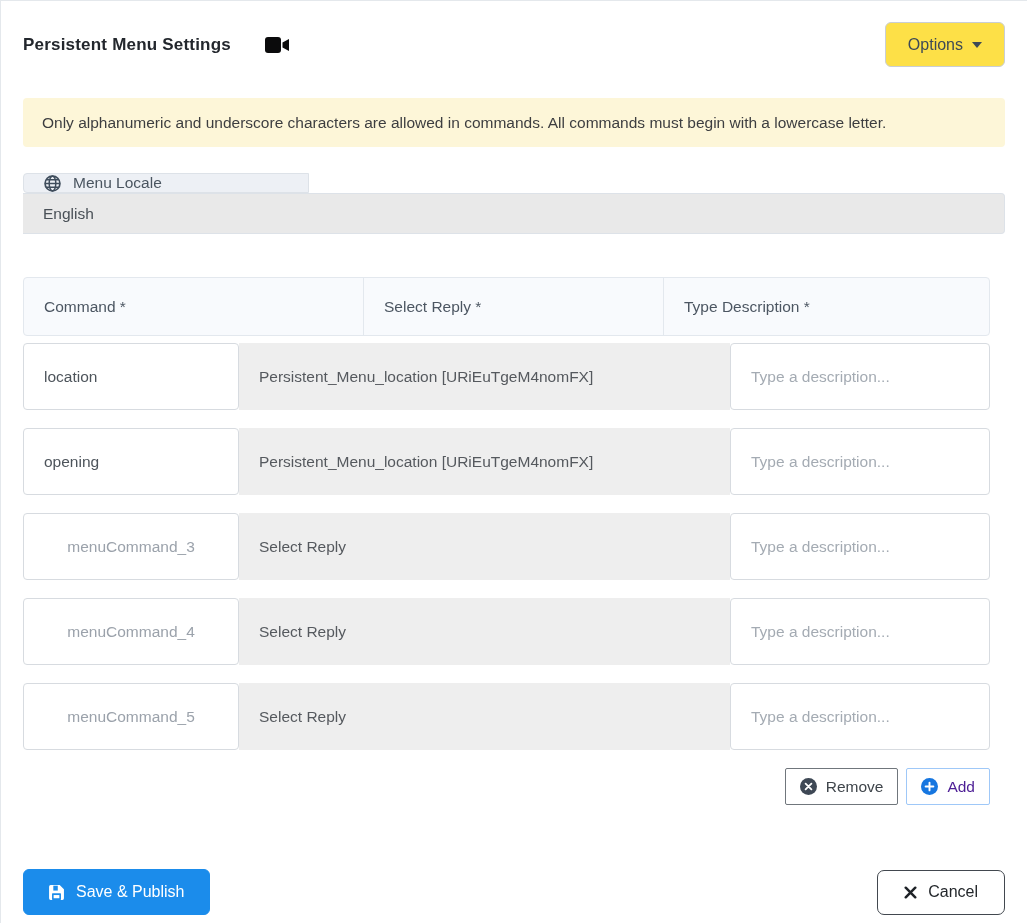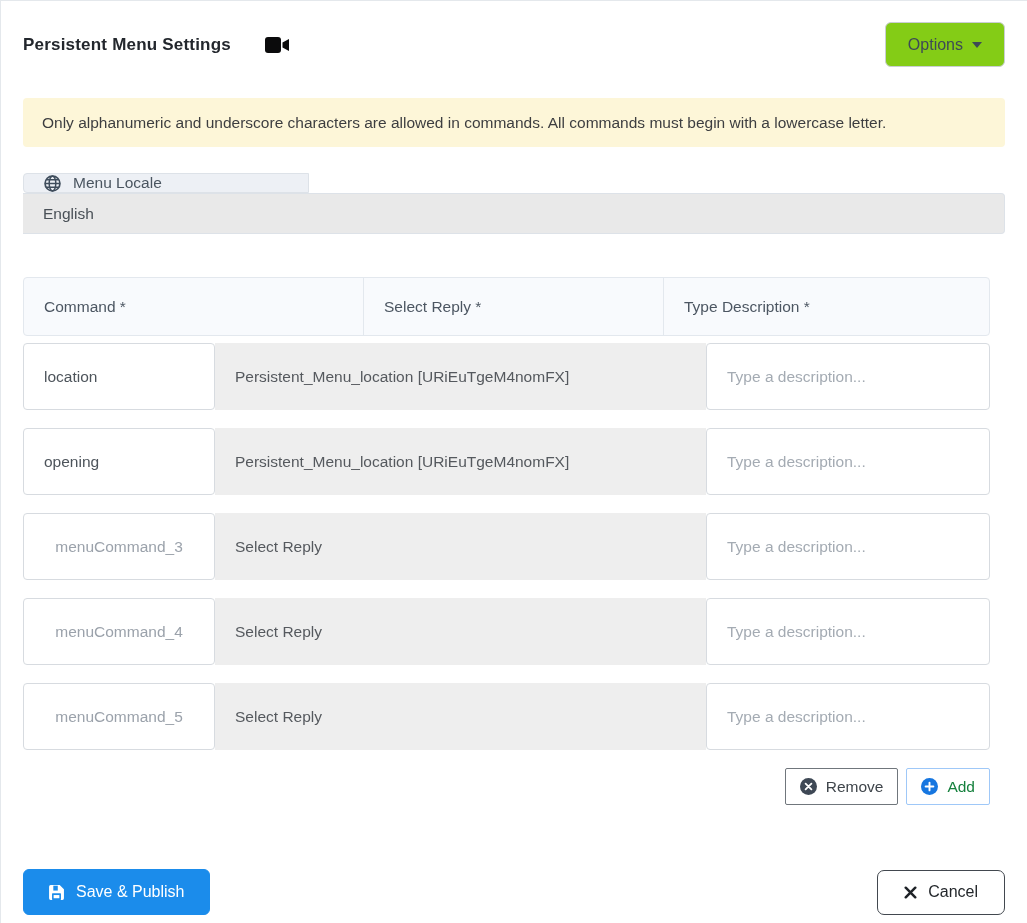--- a/index.html
+++ b/index.html
@@ -20,21 +20,21 @@
   .header-row {
     margin: 21px 22px 0 22px;
     height: 45px;
     display: flex; align-items: center; justify-content: space-between;
   }
   .title-wrap { display: flex; align-items: center; gap: 34px; }
   .page-title { font-size: 17px; font-weight: bold; color: #23272d; letter-spacing: .2px; }
   .options-btn {
     display: flex; align-items: center; gap: 9px;
     height: 45px; padding: 0 22px;
-    background: #84cc16; border: 1px solid #c9ced4; border-radius: 6px;
+    background: #fde047; border: 1px solid #c9ced4; border-radius: 6px;
     font-family: inherit; font-size: 16px; color: #3e4a56; cursor: pointer;
   }
   
   .alert {
     margin: 31px 22px 0 22px;
     height: 49px; padding: 0 19px;
     display: flex; align-items: center;
     background: #fdf6d8; border-radius: 4px;
     font-size: 15.5px; color: #3d3e40;
   }
@@ -64,21 +64,21 @@
     display: flex; align-items: center; padding: 0 20px;
     font-size: 15.5px; color: #4c5662;
   }
   .grid-header .hcell:nth-child(1){ width: 340px; border-right: 1px solid #e3e8ee; }
   .grid-header .hcell:nth-child(2){ width: 300px; border-right: 1px solid #e3e8ee; }
   .grid-header .hcell:nth-child(3){ flex: 1; }
   
   #rows { margin: 7px 37px 0 22px; }
   .menu-row { display: flex; height: 67px; margin-bottom: 18px; }
   .menu-row .cmd {
-    width: 192px; height: 67px; padding: 0 20px;
+    width: 216px; height: 67px; padding: 0 20px;
     border: 1px solid #d7dbe0; border-radius: 4px;
     font-family: inherit; font-size: 15.5px; color: #4d545b;
     outline: none; background: #fff;
   }
   .menu-row .cmd.muted { color: #9ba2ab; text-align: center; }
   .menu-row .reply {
     width: 491px; display: flex; align-items: center; padding: 0 20px;
     background: #eeeeee; font-size: 15.5px; color: #55595e; cursor: pointer;
   }
   .menu-row .desc {
@@ -93,21 +93,21 @@
     margin: 7px 37px 0 22px; height: 37px;
     display: flex; justify-content: flex-end; gap: 8px;
   }
   .row-actions button {
     display: flex; align-items: center; gap: 9px;
     height: 37px; padding: 0 14px;
     background: #fff; border-radius: 2px;
     font-family: inherit; font-size: 15.5px; cursor: pointer;
   }
   .btn-remove { border: 1px solid #70767c; color: #3f454b; }
-  .btn-add { border: 1px solid #9fc8f8; color: #15803d; }
+  .btn-add { border: 1px solid #9fc8f8; color: #4c1d95; }
   
   .footer {
     margin: 64px 22px 0 22px; height: 46px;
     display: flex; align-items: center; justify-content: space-between; gap: 8px;
   }
   .btn-save {
     display: flex; align-items: center; gap: 11px;
     height: 46px; padding: 0 24px;
     background: #1b8ceb; border: 1px solid #1b8ceb; border-radius: 6px;
     font-family: inherit; font-size: 16px; color: #fff; cursor: pointer;

